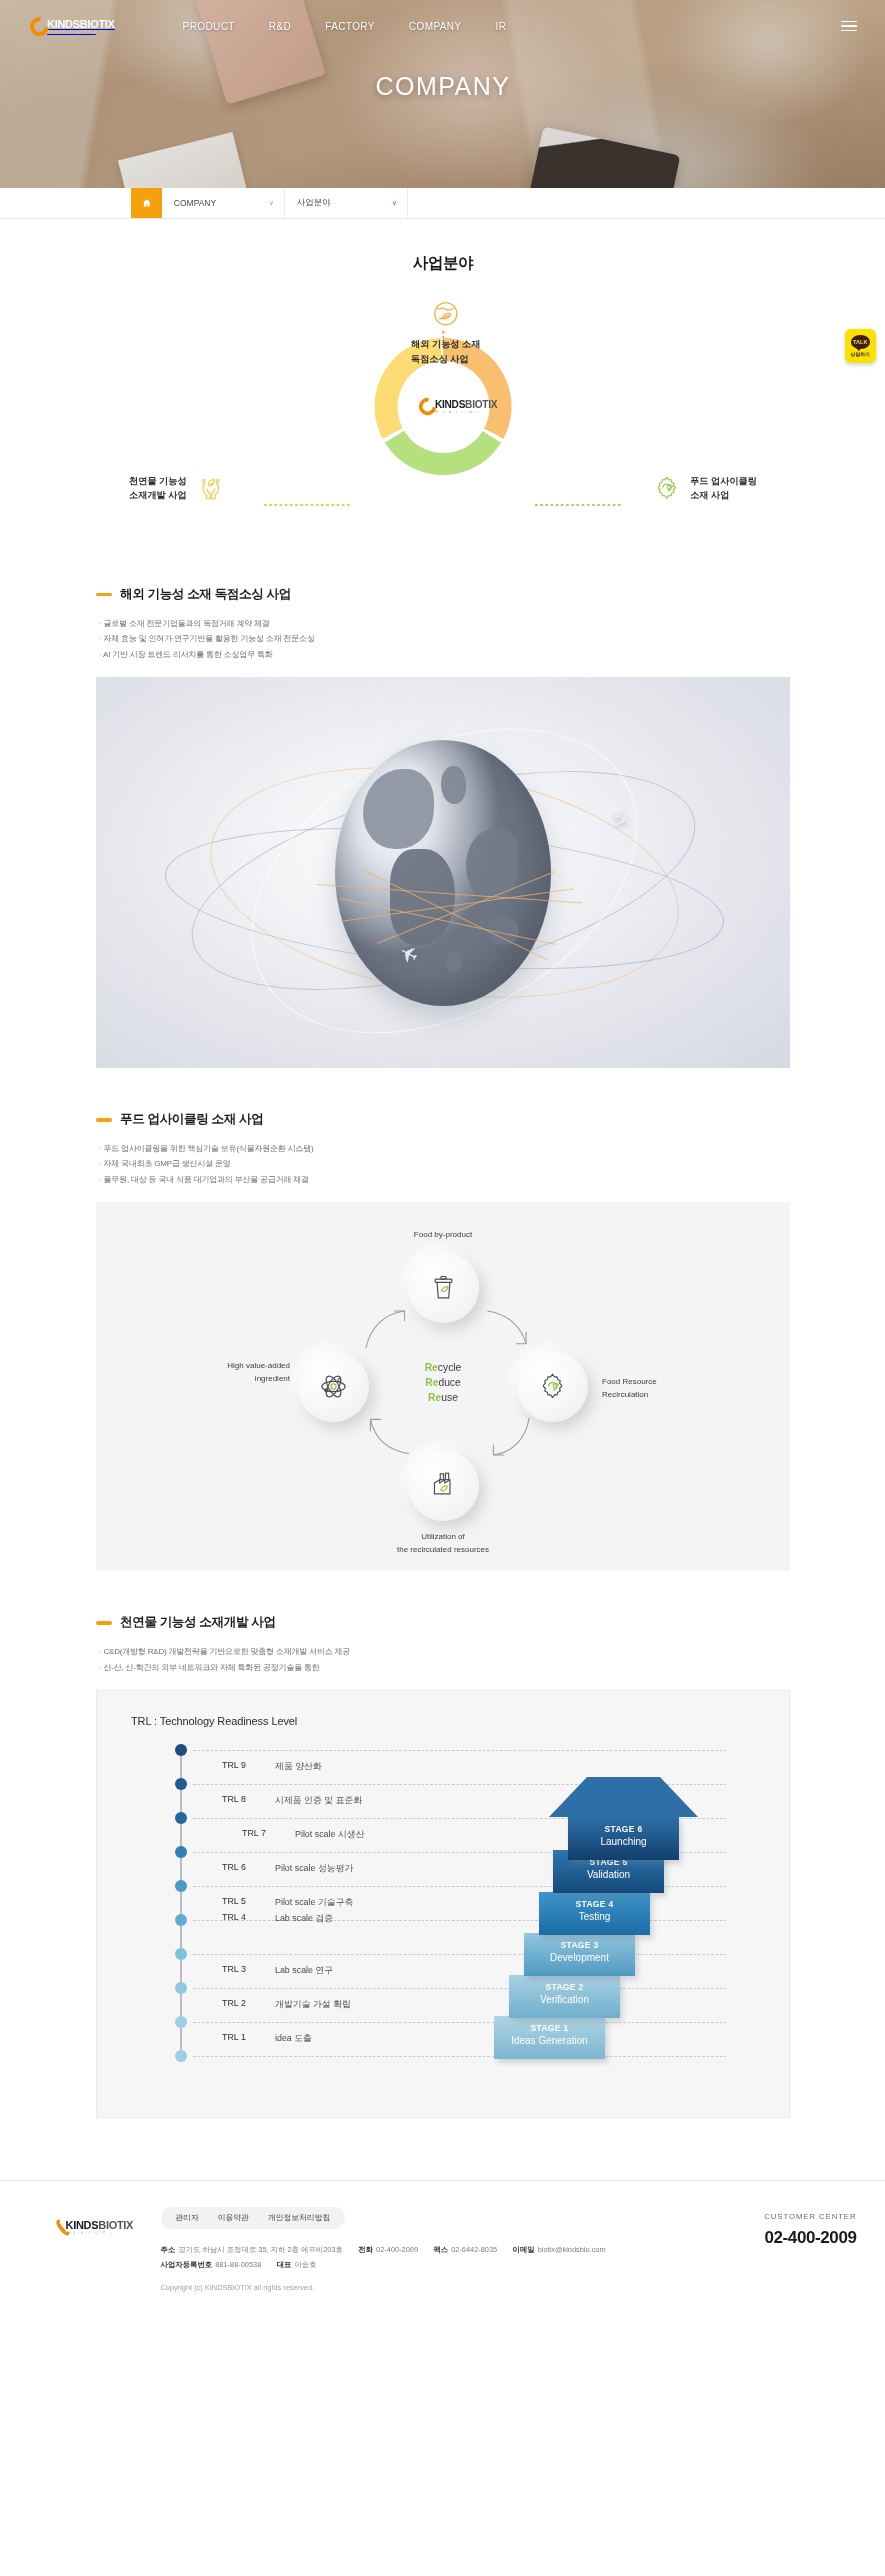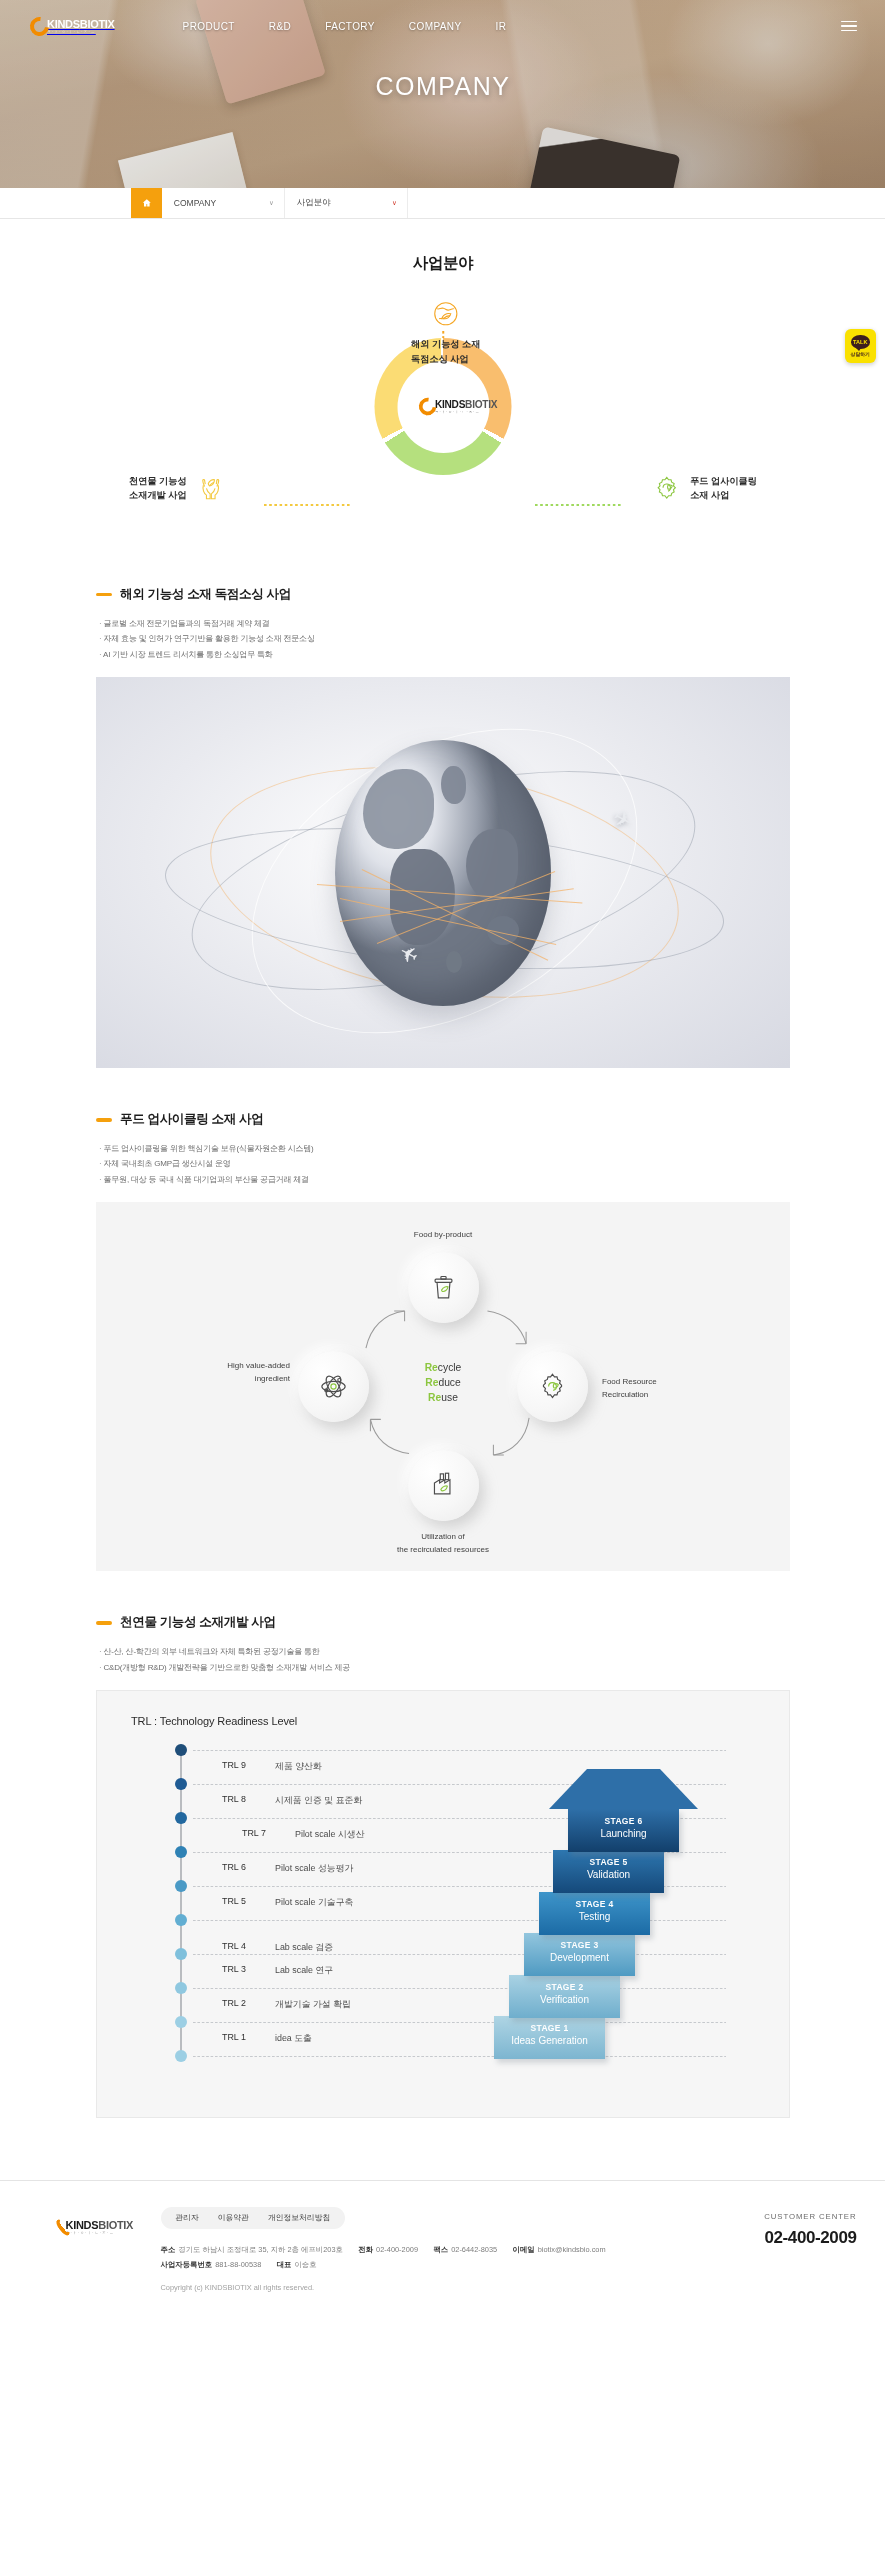--- a/index.html
+++ b/index.html
@@ -559,22 +559,22 @@
         </div>
       </div>
     </div>
 
     <div class="section">
       <div class="sec-head">
         <span class="sec-dash"></span>
         <span class="sec-title">천연물 기능성 소재개발 사업</span>
       </div>
       <ul class="bullets">
+        <li>C&amp;D(개방형 R&amp;D) 개발전략을 기반으로한 맞춤형 소재개발 서비스 제공</li>
         <li>산-산, 산-학간의 외부 네트워크와 자체 특화된 공정기술을 통한</li>
-        <li>C&amp;D(개방형 R&amp;D) 개발전략을 기반으로한 맞춤형 소재개발 서비스 제공</li>
       </ul>
 
       <div class="figure trl-panel">
         <div class="trl-title">TRL : Technology Readiness Level</div>
         <div class="trl-axis"></div>
         <div id="trl-rows">
             <div class="trl-row" style="top: 59px;">
               <span class="trl-dot" style="background:#1F4E79"></span>
               <span class="line"></span>
             </div>
@@ -629,40 +629,40 @@
               <div class="trl-desc">Pilot scale 시생산</div>
             </div>
             <div class="trl-item" style="top: 171px;">
               <div class="trl-code">TRL 6</div>
               <div class="trl-desc">Pilot scale 성능평가</div>
             </div>
             <div class="trl-item" style="top: 205px;">
               <div class="trl-code">TRL 5</div>
               <div class="trl-desc">Pilot scale 기술구축</div>
             </div>
-            <div class="trl-item" style="top: 250px;">
+            <div class="trl-item" style="top: 221px;">
               <div class="trl-code">TRL 4</div>
               <div class="trl-desc">Lab scale 검증</div>
             </div>
             <div class="trl-item" style="top: 273px;">
               <div class="trl-code">TRL 3</div>
               <div class="trl-desc">Lab scale 연구</div>
             </div>
             <div class="trl-item" style="top: 307px;">
               <div class="trl-code">TRL 2</div>
               <div class="trl-desc">개발기술 가설 확립</div>
             </div>
             <div class="trl-item" style="top: 341px;">
               <div class="trl-code">TRL 1</div>
               <div class="trl-desc">idea 도출</div>
             </div>
           </div>
         <div id="trl-stages">
             <div class="stage" style="left: 471px; top: 118px; width: 111px; z-index: 15;">
-              <div class="s-box" style="height: 43px; background: linear-gradient(rgb(46, 111, 168), rgb(18, 63, 107)); margin-top: 0px;">
+              <div class="s-box" style="height: 43px; background: linear-gradient(rgb(46, 111, 168), rgb(18, 63, 107)); margin-top: 8px;">
                 <div class="arrow-top" style="border-bottom: 40px solid rgb(46, 111, 168); left: -19px; right: -19px; border-left-width: 38px; border-right-width: 38px;"></div>
                 <div class="s-num">STAGE 6</div>
                 <div class="s-name">Launching</div>
               </div>
             </div>
             <div class="stage" style="left: 456px; top: 159px; width: 111px; z-index: 14;">
               <div class="s-box" style="height: 43px; background: linear-gradient(rgb(46, 119, 176), rgb(21, 73, 122));">
                 <div class="s-num">STAGE 5</div>
                 <div class="s-name">Validation</div>
               </div>

